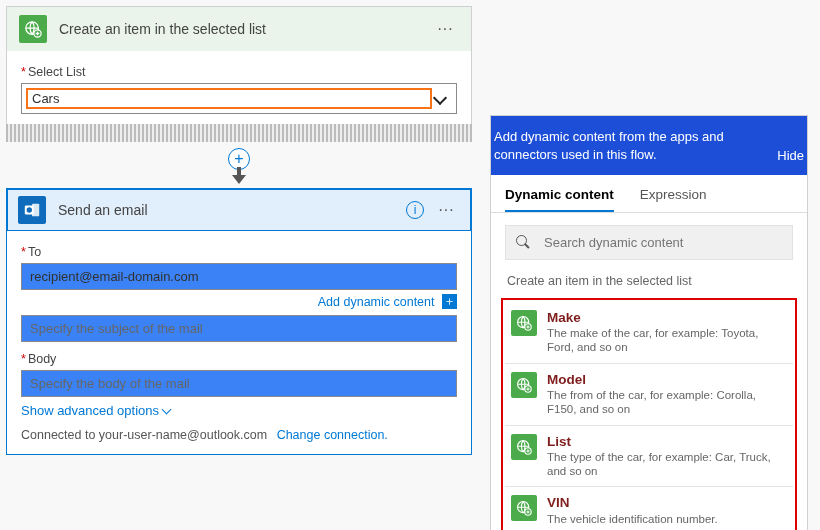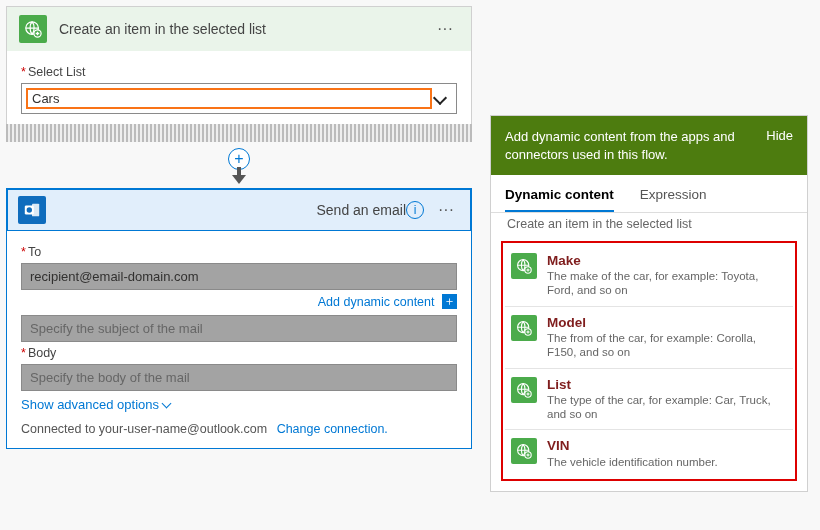--- a/index.html
+++ b/index.html
@@ -25,21 +25,21 @@
     background: #fff;
     border: 1px solid #d0d0d0;
   }
   
   .card-header {
     display: flex;
     align-items: center;
     padding: 8px 12px;
   }
   .card-header.green { background: #eaf4ea; }
-  .card-header.blue  { background: #e1eefb; border: 1px solid #0078d4; text-align: right; }
+  .card-header.blue  { background: #e1eefb; border: 1px solid #0078d4; }
   .icon-box {
     width: 28px; height: 28px;
     display: flex; align-items: center; justify-content: center;
     margin-right: 12px;
     color: #fff;
     border-radius: 2px;
     flex-shrink: 0;
   }
   .icon-green { background: #4bab4b; }
   .icon-blue  { background: #0f6cbd; }
@@ -91,21 +91,21 @@
     width: 0; height: 0; border-left: 7px solid transparent; border-right: 7px solid transparent;
     border-top: 9px solid #555; margin-top: 2px;
     position: relative;
   }
   .arrowdown::before {
     content:""; position:absolute; top:-17px; left:-2px; width:4px; height:9px; background:#555;
   }
   
   .email-card { border: 1px solid #0078d4; }
   .input {
-    width: 100%; border: 1px solid #8a8a8a; background:#a3a3a3;
+    width: 100%; border: 1px solid #8a8a8a; background:#3b82f6;
     padding: 5px 8px; font-size: 13px; color:#323130;
   }
   .input::placeholder { color:#666; }
   .add-dyn-row { text-align: right; padding: 4px 0 6px; }
   .add-dyn-link { color:#0078d4; font-size: 12.5px; cursor:pointer; }
   .plus-badge {
     display:inline-flex; width:15px; height:15px; background:#0078d4; color:#fff;
     align-items:center; justify-content:center; font-size:12px; margin-left:4px;
     vertical-align: text-bottom;
   }
@@ -121,22 +121,22 @@
   
   .right-panel {
     position: absolute;
     left: 490px;
     top: 115px;
     width: 318px;
     border: 1px solid #d0d0d0;
     background: #fff;
   }
   .rp-header {
-    background: #4d7c0f; color: #fff;
-    padding: 12px 14px; display:flex; align-items:flex-start;
+    background: #1d4ed8; color: #fff;
+    padding: 12px 3px; display:flex; align-items:flex-end;
   }
   .rp-header-text { flex:1; font-size: 13px; line-height: 1.35; }
   .rp-hide { font-size: 13px; cursor:pointer; padding-left:10px; }
   .rp-tabs { display:flex; border-bottom: 1px solid #ddd; padding: 12px 14px 0; gap: 26px; }
   .rp-tab { font-size: 13.5px; color:#555; padding-bottom: 8px; cursor:pointer; }
   .rp-tab.active { color:#000000; font-weight:600; border-bottom: 2px solid #0078d4; }
   .rp-search {
     margin: 12px 14px 10px;
     background: #f0f0f0;
     padding: 8px 10px; display:flex; align-items:center;
@@ -233,21 +233,21 @@
 
       <div class="add-dyn-row">
         <span class="add-dyn-link">
           <span>Add dynamic content</span>
           <span class="plus-badge">＋</span>
         </span>
       </div>
 
       <input class="input" placeholder="Specify the subject of the mail" style="">
 
-      <div class="field-label" style="margin-top:4px"><span class="req">*</span><span>Body</span></div>
+      <div class="field-label" style="margin-top:10px"><span class="req">*</span><span>Body</span></div>
       <input class="input" placeholder="Specify the body of the mail" style="">
 
       <div class="adv-link">
         <span>Show advanced options</span><span class="chev-sm"></span>
       </div>
 
       <div class="connected-row">
         <span>Connected to </span><span>your-user-name@outlook.com</span>
         <span class="link">Change connection.</span>
       </div>
@@ -257,20 +257,24 @@
 
 <div class="right-panel">
   <div class="rp-header">
     <div class="rp-header-text">Add dynamic content from the apps and connectors used in this flow.</div>
     <div class="rp-hide">Hide</div>
   </div>
   <div class="rp-tabs">
     <div class="rp-tab active">Dynamic content</div>
     <div class="rp-tab">Expression</div>
   </div>
+  <div class="rp-search">
+    <div class="mag"></div>
+    <input placeholder="Search dynamic content" style="">
+  </div>
   <div class="rp-section-title">Create an item in the selected list</div>
   <div class="rp-items">
 
   <div class="rp-item">
     <div class="rp-ico">
       <svg width="16" height="16" viewBox="0 0 20 20" fill="none" stroke="#fff" stroke-width="1.4">
         <circle cx="9" cy="9" r="7"></circle>
             <path d="M2 9h14M9 2c3 3 3 11 0 14M9 2c-3 3-3 11 0 14"></path>
         <circle cx="15" cy="15" r="4" fill="#4bab4b" stroke="#fff"></circle>
             <path d="M15 13v4M13 15h4"></path>

